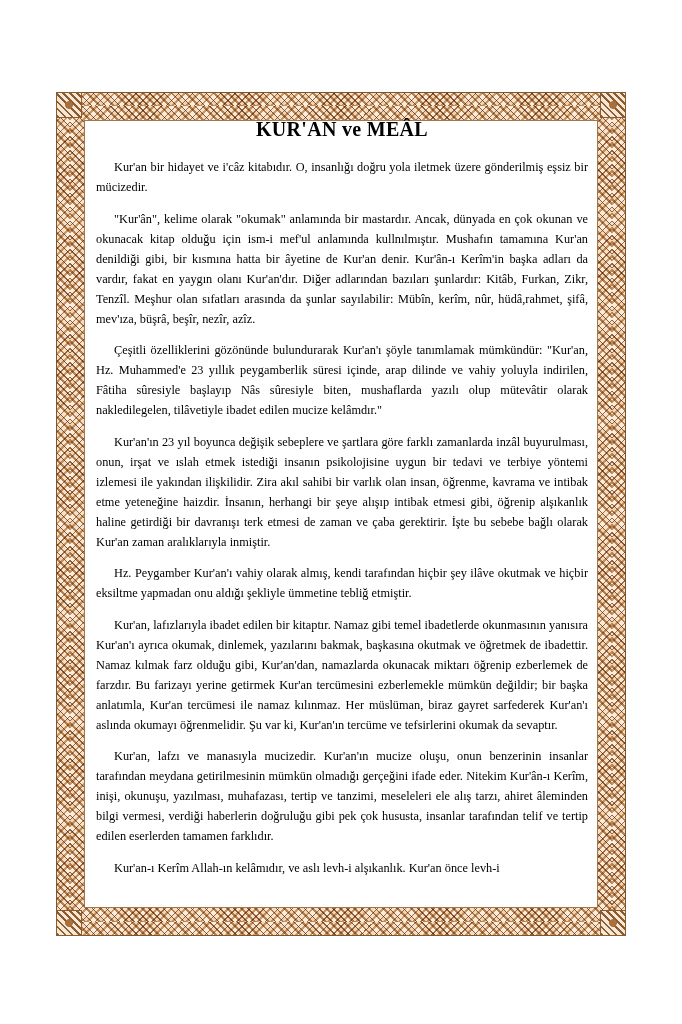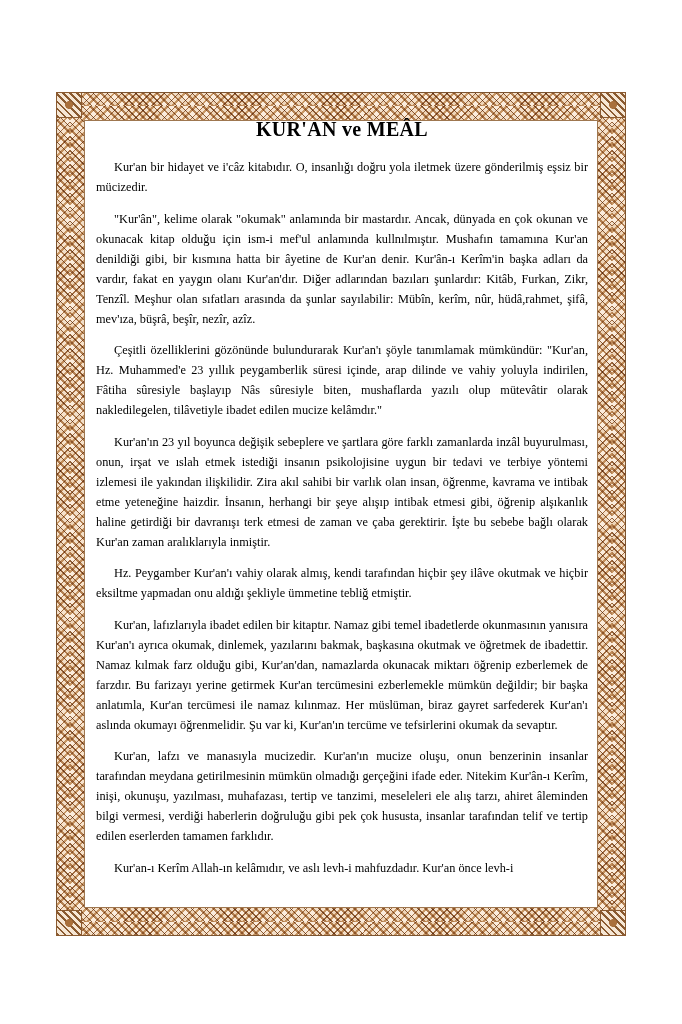--- a/index.html
+++ b/index.html
@@ -131,16 +131,16 @@
   <div class="content">
     <h1 class="doc-title">KUR'AN ve MEÂL</h1>
 
     <p class="para">Kur'an bir hidayet ve i'câz kitabıdır. O, insanlığı doğru yola iletmek üzere gönderilmiş eşsiz bir mücizedir.</p>
     <p class="para">"Kur'ân", kelime olarak "okumak" anlamında bir mastardır. Ancak, dünyada en çok okunan ve okunacak kitap olduğu için ism-i mef'ul anlamında kullnılmıştır. Mushafın tamamına Kur'an denildiği gibi, bir kısmına hatta bir âyetine de Kur'an denir. Kur'ân-ı Kerîm'in başka adları da vardır, fakat en yaygın olanı Kur'an'dır. Diğer adlarından bazıları şunlardır: Kitâb, Furkan, Zikr, Tenzîl. Meşhur olan sıfatları arasında da şunlar sayılabilir: Mübîn, kerîm, nûr, hüdâ,rahmet, şifâ, mev'ıza, büşrâ, beşîr, nezîr, azîz.</p>
     <p class="para">Çeşitli özelliklerini gözönünde bulundurarak Kur'an'ı şöyle tanımlamak mümkündür: "Kur'an, Hz. Muhammed'e 23 yıllık peygamberlik süresi içinde, arap dilinde ve vahiy yoluyla indirilen, Fâtiha sûresiyle başlayıp Nâs sûresiyle biten, mushaflarda yazılı olup mütevâtir olarak nakledilegelen, tilâvetiyle ibadet edilen mucize kelâmdır."</p>
     <p class="para">Kur'an'ın 23 yıl boyunca değişik sebeplere ve şartlara göre farklı zamanlarda inzâl buyurulması, onun, irşat ve ıslah etmek istediği insanın psikolojisine uygun bir tedavi ve terbiye yöntemi izlemesi ile yakından ilişkilidir. Zira akıl sahibi bir varlık olan insan, öğrenme, kavrama ve intibak etme yeteneğine haizdir. İnsanın, herhangi bir şeye alışıp intibak etmesi gibi, öğrenip alşıkanlık haline getirdiği bir davranışı terk etmesi de zaman ve çaba gerektirir. İşte bu sebebe bağlı olarak Kur'an zaman aralıklarıyla inmiştir.</p>
     <p class="para">Hz. Peygamber Kur'an'ı vahiy olarak almış, kendi tarafından hiçbir şey ilâve okutmak ve hiçbir eksiltme yapmadan onu aldığı şekliyle ümmetine tebliğ etmiştir.</p>
     <p class="para">Kur'an, lafızlarıyla ibadet edilen bir kitaptır. Namaz gibi temel ibadetlerde okunmasının yanısıra  Kur'an'ı ayrıca okumak, dinlemek, yazılarını bakmak, başkasına okutmak ve öğretmek de ibadettir. Namaz kılmak farz olduğu gibi, Kur'an'dan, namazlarda okunacak miktarı öğrenip ezberlemek de farzdır. Bu farizayı yerine getirmek Kur'an tercümesini ezberlemekle mümkün değildir; bir başka anlatımla, Kur'an tercümesi ile namaz kılınmaz. Her müslüman, biraz gayret sarfederek Kur'an'ı aslında okumayı öğrenmelidir. Şu var ki, Kur'an'ın tercüme ve tefsirlerini okumak da sevaptır.</p>
     <p class="para">Kur'an, lafzı ve manasıyla mucizedir. Kur'an'ın mucize oluşu, onun benzerinin insanlar tarafından meydana getirilmesinin mümkün olmadığı gerçeğini ifade eder. Nitekim Kur'ân-ı Kerîm, inişi, okunuşu, yazılması, muhafazası, tertip ve tanzimi, meseleleri ele alış tarzı, ahiret âleminden bilgi vermesi, verdiği haberlerin doğruluğu gibi pek çok hususta, insanlar tarafından telif ve tertip edilen eserlerden tamamen farklıdır.</p>
-    <p class="para">Kur'an-ı Kerîm Allah-ın kelâmıdır, ve aslı levh-i mahfuzdadır. Kur'an önce levh-i</p>
+    <p class="para">Kur'an-ı Kerîm Allah-ın kelâmıdır, ve aslı levh-i alşıkanlık. Kur'an önce levh-i</p>
   </div>
 
 </div>
 
 </body></html>

